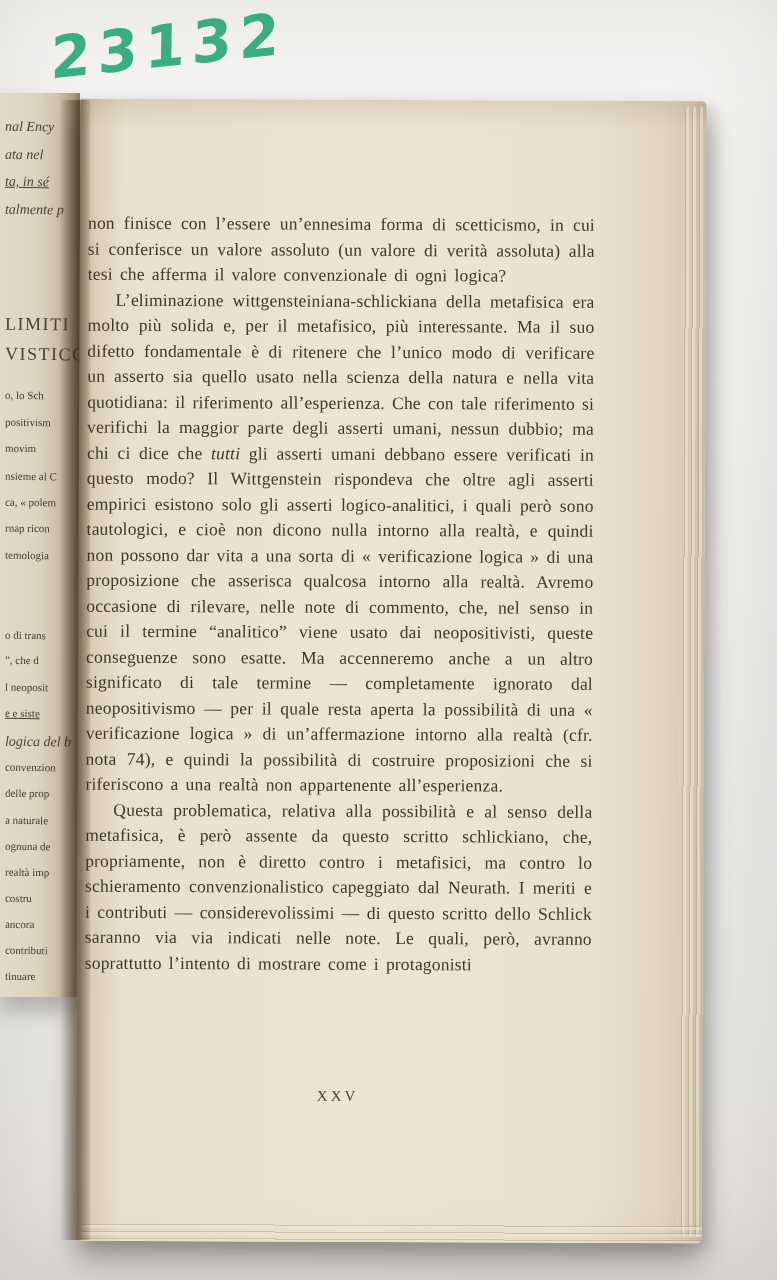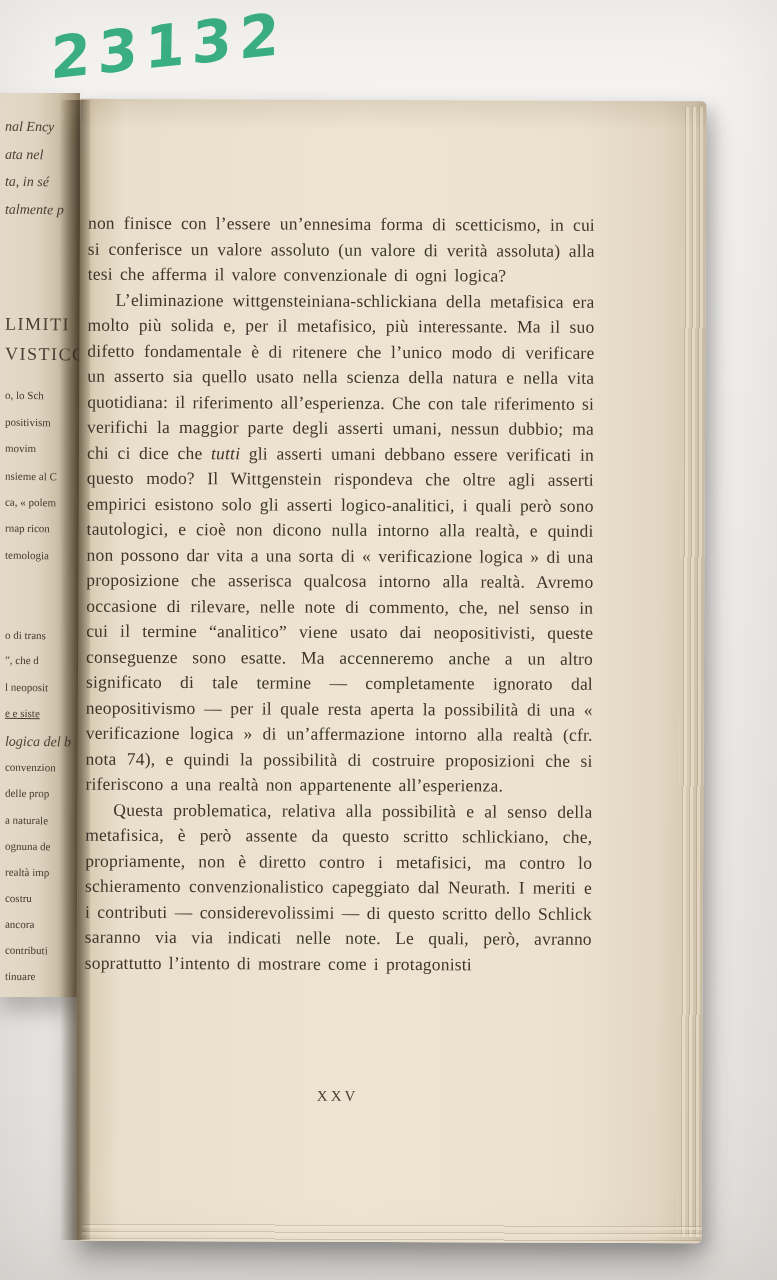--- a/index.html
+++ b/index.html
@@ -94,21 +94,21 @@
 </head>
 <body>
 
 <div class="stage">
 
   <div class="handwritten">23132</div>
 
   <div class="prev-page" id="spine-strip">
       <div class="frag italic" style="top: 27px;">nal Ency</div>
       <div class="frag italic" style="top: 55px;">ata nel</div>
-      <div class="frag italic" style="top: 82px;">ta, in sé</div>
+      <div class="frag italic" style="top: 82px; text-decoration: underline;">ta, in sé</div>
       <div class="frag italic" style="top: 110px;">talmente p</div>
       <div class="frag caps" style="top: 222px;">LIMITI</div>
       <div class="frag caps" style="top: 252px;">VISTICO</div>
       <div class="frag" style="top: 297px;">o, lo Sch</div>
       <div class="frag" style="top: 324px;">positivism</div>
       <div class="frag" style="top: 350px;">movim</div>
       <div class="frag" style="top: 378px;">nsieme al C</div>
       <div class="frag" style="top: 404px;">ca, « polem</div>
       <div class="frag" style="top: 430px;">rnap ricon</div>
       <div class="frag" style="top: 457px;">temologia</div>

